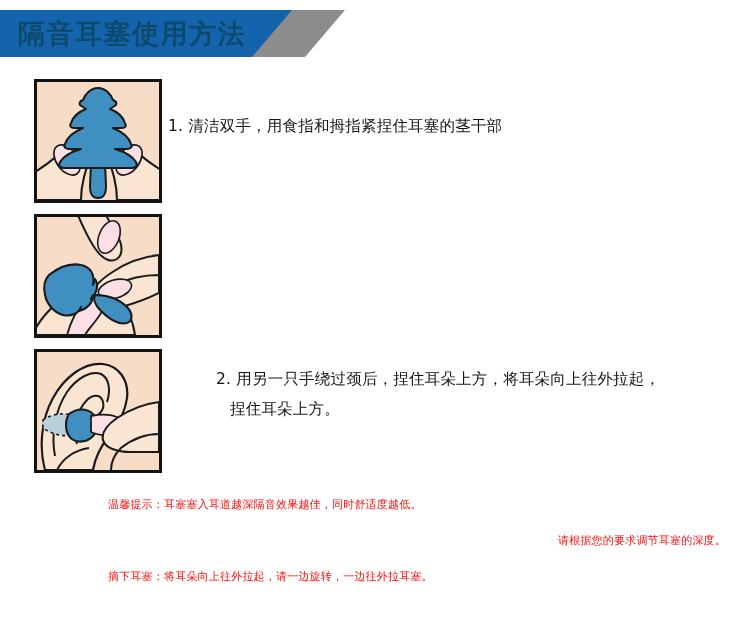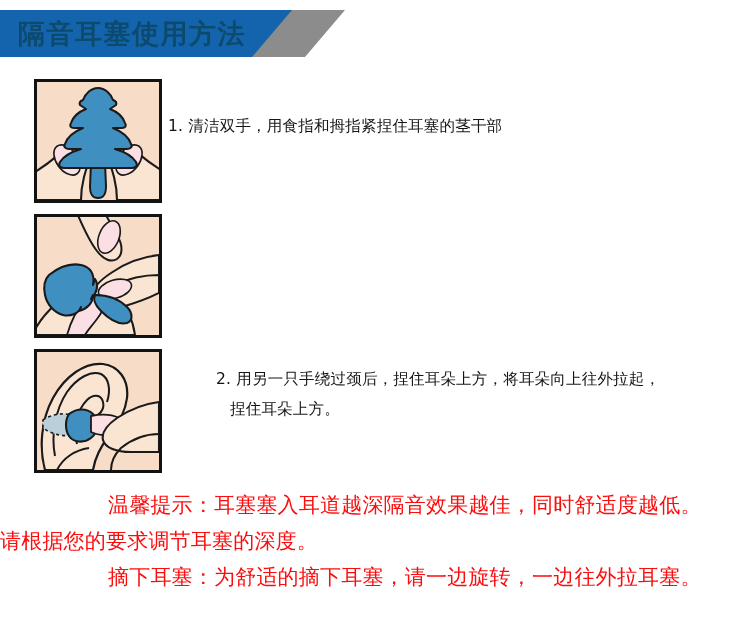--- a/index.html
+++ b/index.html
@@ -84,30 +84,30 @@
   .row-1 .step-text { top: 36px; }
   .row-2 .step-text { top: 154px; margin-left: 48px; }
 
   
   .notes {
     position: absolute;
     left: 0;
     top: 487px;
     width: 750px;
     color: #fc0d0d;
-    font-size: 21px;
+    font-size: 11px;
     font-family: "DejaVu Sans", "Liberation Sans", sans-serif;
     letter-spacing: 0.2px;
   }
   .note-line {
     line-height: 36px;
     white-space: nowrap;
   }
   .note-line.left-aligned { padding-left: 108px; }
-  .note-line.center-aligned { text-align: left; padding-right: 24px; }
+  .note-line.center-aligned { text-align: right; padding-right: 24px; }
 </style>
 </head>
 <body>
 
 <div class="header-banner">
   <svg width="750" height="47" viewBox="0 0 750 47" xmlns="http://www.w3.org/2000/svg">
     <polygon points="288,0 345,0 305,47 248,47" fill="#8c8c8c"></polygon>
     <polygon points="0,0 292,0 252,47 0,47" fill="#1464ad"></polygon>
   </svg>
 </div>
@@ -203,14 +203,14 @@
       </svg>
     </div>
 
   </div>
 
 </div>
 
 <div class="notes">
   <div class="note-line left-aligned">温馨提示：耳塞塞入耳道越深隔音效果越佳，同时舒适度越低。</div>
   <div class="note-line center-aligned">请根据您的要求调节耳塞的深度。</div>
-  <div class="note-line left-aligned">摘下耳塞：为舒适的摘下耳塞，请一边旋转，一边往外拉耳塞。</div>
+  <div class="note-line left-aligned">摘下耳塞：将耳朵向上往外拉起，请一边旋转，一边往外拉耳塞。</div>
 </div>
 
 </body></html>

